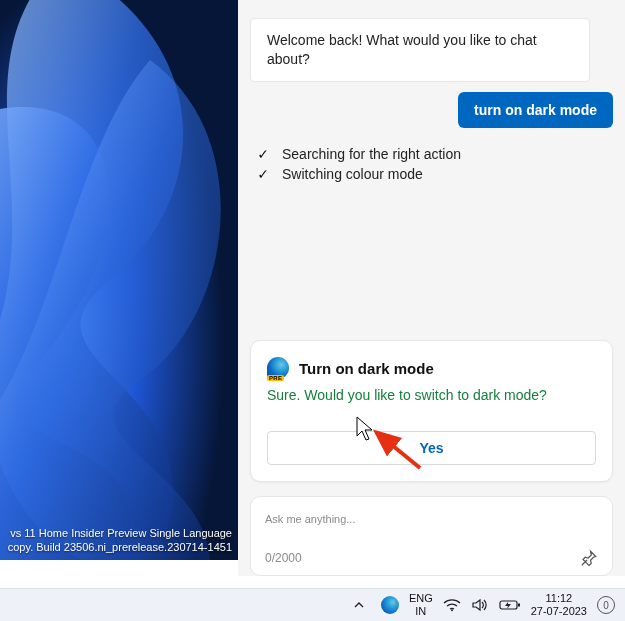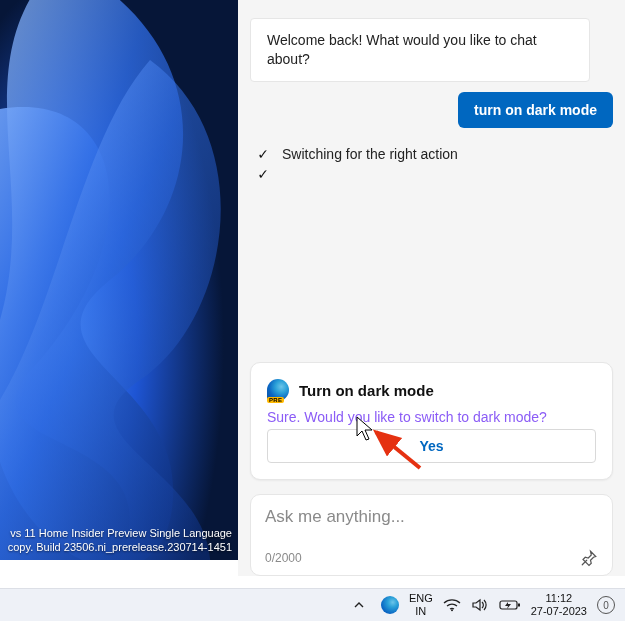--- a/index.html
+++ b/index.html
@@ -50,41 +50,41 @@
   }
   .edge-icon .blob {
     position:absolute; inset:0; border-radius: 50% 50% 50% 10% / 50% 50% 50% 10%;
     background: radial-gradient(circle at 65% 35%, #6cc5e9 0%, #2aa0d8 30%, #0b66c3 60%, #0b4a9c 100%);
   }
   .edge-icon .pre {
     position:absolute; bottom:-2px; left:0; background:#ffb900; color:#000;
     font-size:6px; font-weight:700; padding:0 2px; border-radius:2px; letter-spacing:.3px;
   }
   .card-title { font-weight: 700; font-size: 15px; color: #111; }
-  .card-body { font-size: 14px; color: #8b5cf6; margin-bottom: 4px; }
+  .card-body { font-size: 14px; color: #15803d; margin-bottom: 28px; }
   .card-buttons { display: flex; gap: 8px; }
   .card-btn {
     flex: 1; background: #fff; border: 1px solid #d9d9d9; border-radius: 4px;
     padding: 8px 0; font-size: 14px; font-weight: 600; color: #0067c0; cursor: pointer;
     text-align: center;
   }
 
   .cursor-arrow {
     position: absolute; left: 356px; top: 416px; pointer-events:none;
   }
   .red-arrow {
     position: absolute; left: 368px; top: 426px; pointer-events:none;
   }
 
   .input-card {
     background: #fff; border: 1px solid #e6e6e6; border-radius: 10px;
     margin-top: 14px; padding: 12px 14px 8px 14px; position: relative;
   }
   .input-card input {
-    border: none; outline: none; width: 100%; font-size: 17px; color: #666;
+    border: none; outline: none; width: 100%; font-size: 11px; color: #666;
     background: transparent;
   }
   .input-card input::placeholder { color: #8a8a8a; }
   .input-footer { display: flex; justify-content: space-between; align-items: center; margin-top: 22px; }
   .char-count { font-size: 12px; color: #8a8a8a; }
   .pin { width: 18px; height: 18px; color: #555; cursor: pointer; }
 
   .taskbar {
     position: absolute; left: 0; right: 0; bottom: 0; height: 33px;
     background: #eef1f7; border-top: 1px solid #dcdfe6;
@@ -141,24 +141,25 @@
 
     <div class="bubble-user-row">
       <div class="bubble-user">
         <span>turn on dark mode</span>
       </div>
     </div>
 
     <div class="status-list">
       <div class="status-item">
         <span class="chk">✓</span>
-        <span>Switching for the right action</span>
+        <span>Searching for the right action</span>
       </div>
       <div class="status-item">
         <span class="chk">✓</span>
+        <span>Switching colour mode</span>
       </div>
     </div>
 
     <div style="flex:1"></div>
 
     <div class="card">
       <div class="card-header">
         <div class="edge-icon">
           <div class="blob"></div>
           <div class="pre">PRE</div>

